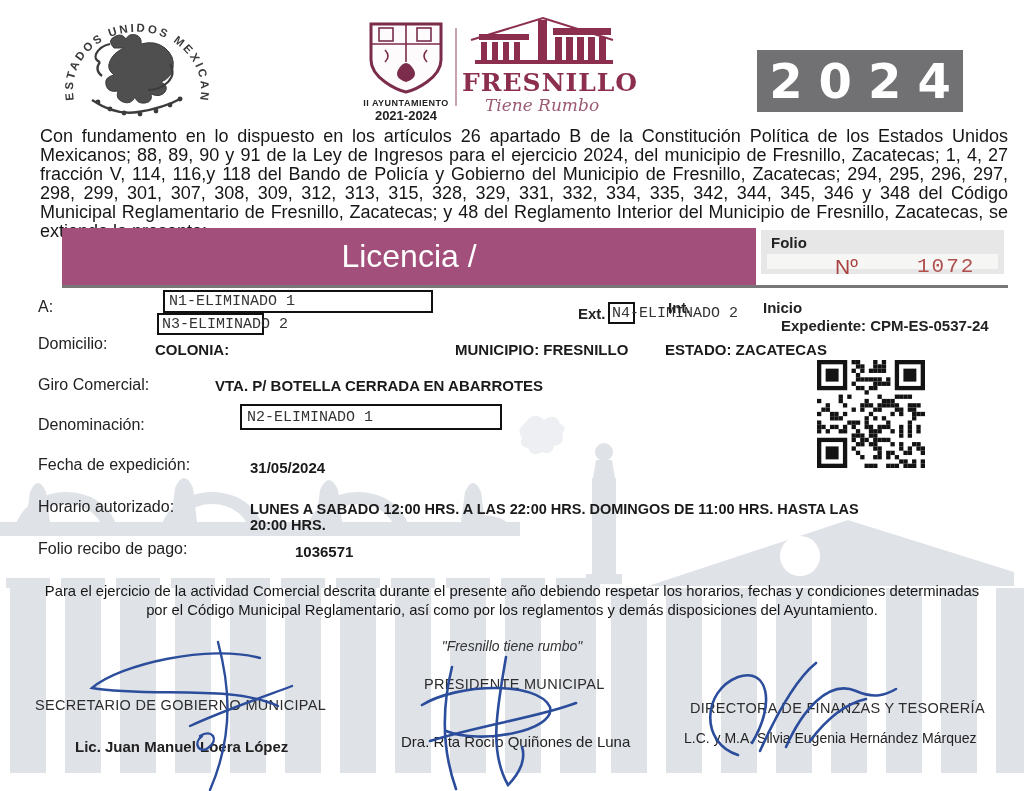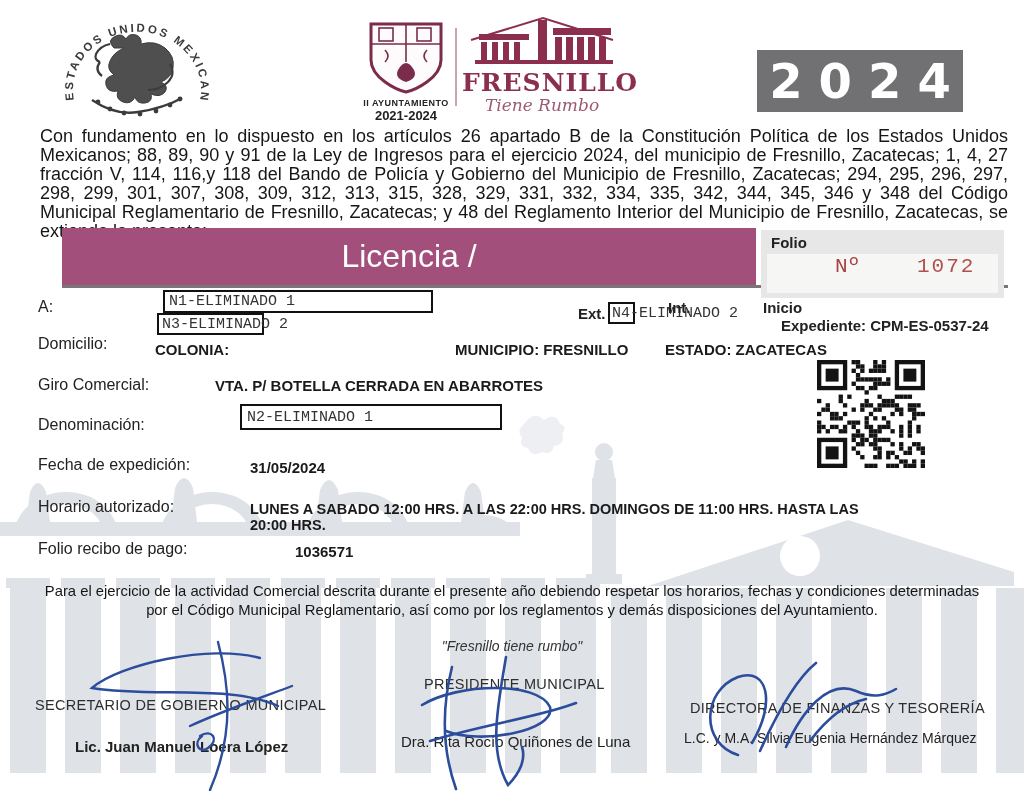--- a/index.html
+++ b/index.html
@@ -25,24 +25,24 @@
 
   
   .legal { left:40px; top:127px; width:968px; font-size:18px; line-height:18.9px; text-align:justify; color:#161616; }
 
   
   .banner { left:62px; top:228px; width:694px; height:57px; background:#a34f7b;
     display:flex; align-items:center; justify-content:center; color:#fff; }
   .banner .t1 { font-size:32px; }
   .banner .t2 { font-size:38px; font-weight:800; letter-spacing:1px; }
   .banner-shadow { left:62px; top:285px; width:946px; height:3px; background:#4a4a4a; opacity:.75; }
-  .folio-box { left:761px; top:230px; width:243px; height:68px; background:#e7e7e8; }
+  .folio-box { left:761px; top:230px; width:243px; height:44px; background:#e7e7e8; }
   .folio-label { position:absolute; left:10px; top:4px; font-size:15px; font-weight:bold; color:#222; }
   .folio-inner { position:absolute; left:6px; top:24px; right:6px; bottom:5px; background:#f6f6f5; }
-  .folio-no { position:absolute; left:68px; top:1px; font-family:Liberation Mono, monospace; font-size:21px; color:#a8413f; }
+  .folio-no { position:absolute; left:68px; top:1px; font-family:Liberation Sans, sans-serif; font-size:21px; color:#a8413f; }
   .folio-num { position:absolute; left:150px; top:1px; font-family:"Liberation Mono", monospace; font-size:21px; letter-spacing:2px; color:#b0504e; }
 
   
   .lbl { font-size:16px; color:#222; }
   .b { font-weight:bold; }
   .mono { font-family:"Liberation Mono", monospace; font-size:15px; color:#333; }
   .redact-box { border:2px solid #111; background:transparent; }
   .val { font-size:15px; font-weight:bold; color:#1a1a1a; }
 
   

